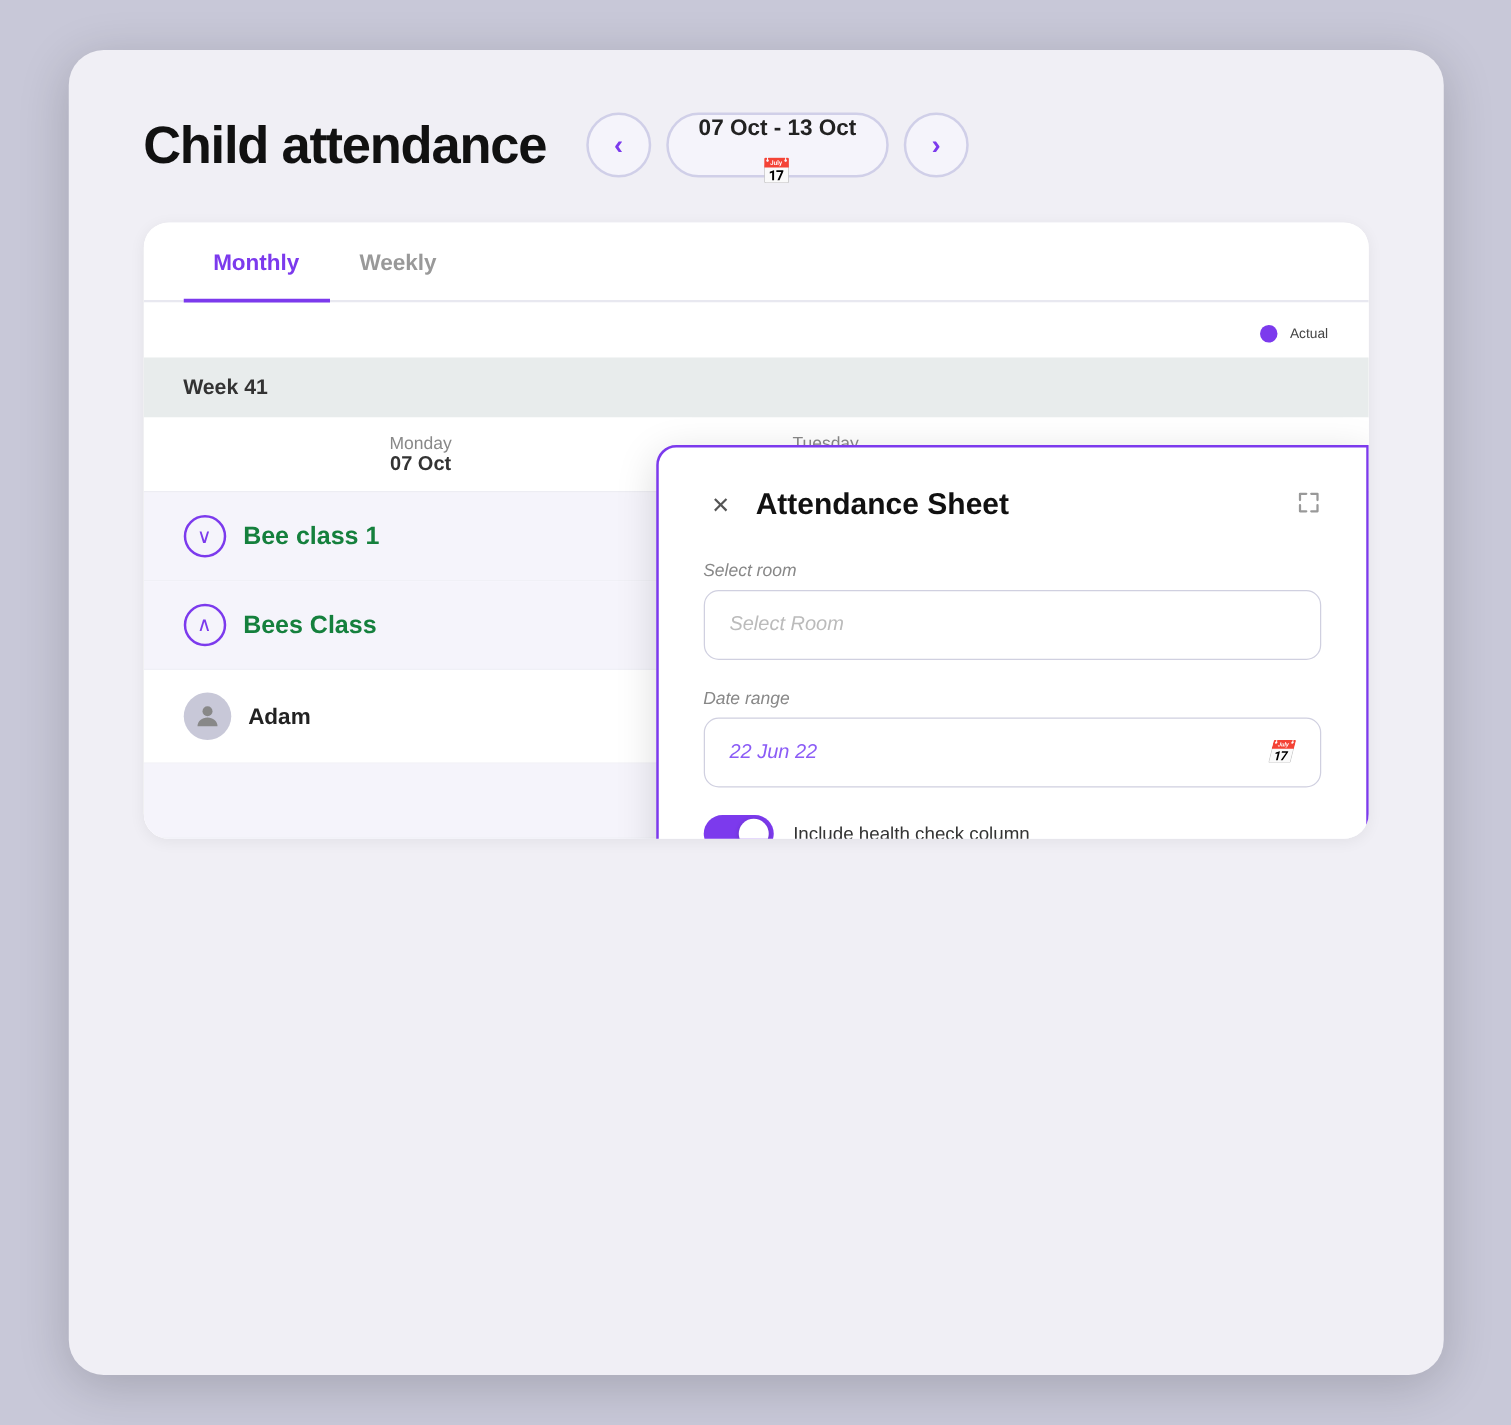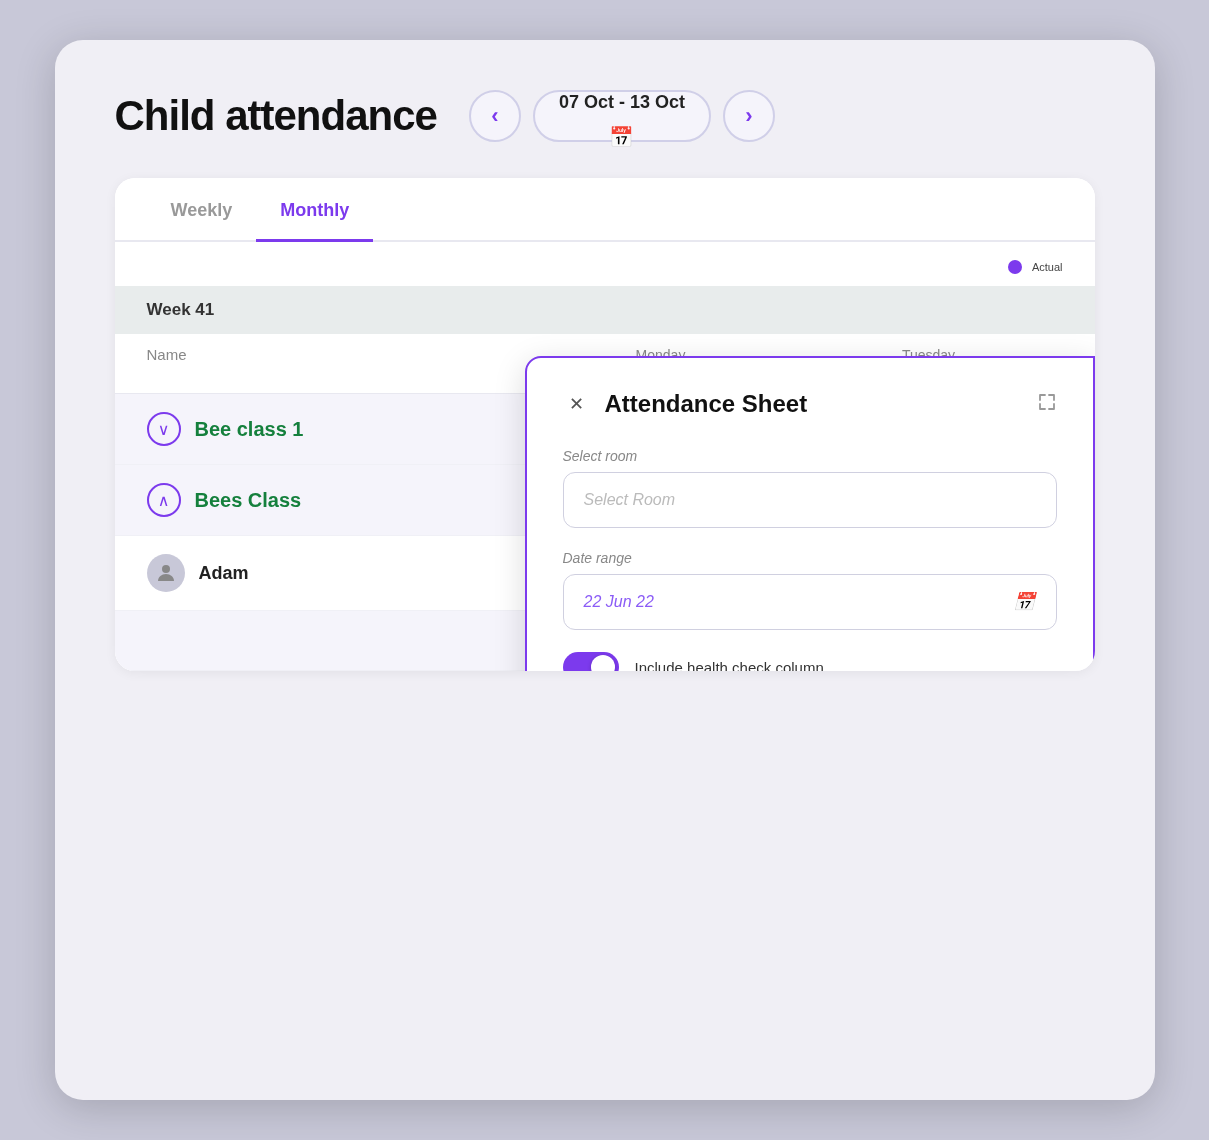--- a/index.html
+++ b/index.html
@@ -411,43 +411,40 @@
       </div>
       <div class="nav-btn">
         <span>›</span>
       </div>
     </div>
   </div>
 
   <div class="main-card">
 
     <div class="tabs">
+      <div class="tab active">
+        <span>Monthly</span>
+      </div>
       <div class="tab">
         <span>Weekly</span>
-      </div>
-      <div class="tab active">
-        <span>Monthly</span>
       </div>
     </div>
 
     <div class="table-area">
 
       <div class="legend-row">
         <div class="legend-dot"></div>
         <span class="legend-label">Actual</span>
       </div>
 
       <div class="week-header">
         <span class="week-title">Week 41</span>
       </div>
 
       <div class="table-header">
-        <div class="col-header">
-          <span>Name</span>
-        </div>
         <div class="col-header day">
           <span class="day-name">Monday</span>
           <span class="day-date">07 Oct</span>
         </div>
         <div class="col-header day">
           <span class="day-name">Tuesday</span>
           <span class="day-date">08 Oct</span>
         </div>
       </div>
 

